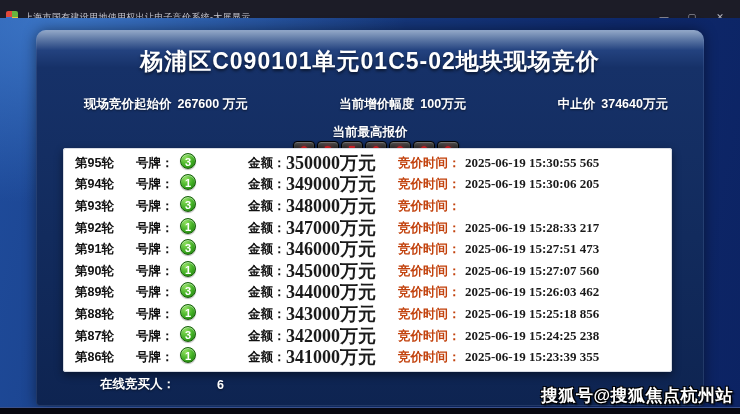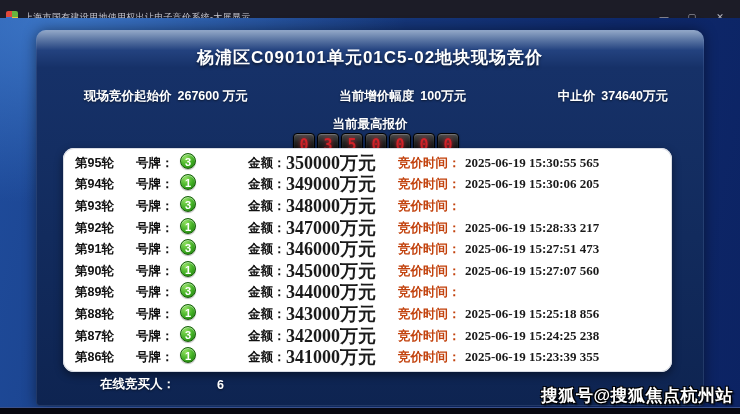--- a/index.html
+++ b/index.html
@@ -25,42 +25,42 @@
   .screen{position:absolute;left:0;top:18px;width:740px;height:396px;
           background:radial-gradient(ellipse 560px 300px at 8% 0%, rgba(64,124,205,.85) 0%, rgba(64,124,205,0) 62%),
                      linear-gradient(102deg,#1f4c9c 0%,#16387c 45%,#0e296c 75%,#0c2363 100%);}
 
   
   .panel{position:absolute;left:36px;top:12px;width:668px;height:376px;
          border-radius:10px 10px 4px 4px;
          background:linear-gradient(180deg,#95aac9 0%,#5b76a4 2.6%,#23427f 5.4%,#163168 10%,#122b5d 55%,#0e2451 100%);
          box-shadow:0 0 14px rgba(0,0,0,.45), inset 0 0 0 1px rgba(120,150,200,.18);}
 
-  .heading{margin:16px 0 0 0;text-align:center;color:#ffffff;font-size:17px;font-weight:bold;
+  .heading{margin:16px 0 0 0;text-align:center;color:#ffffff;font-size:23px;font-weight:bold;
            letter-spacing:1px;text-shadow:0 2px 3px rgba(0,0,0,.55);}
 
   .info-row{margin-top:19px;display:flex;justify-content:space-between;align-items:center;
             padding:0 36px 0 48px;color:#ffffff;font-size:12.5px;font-weight:bold;
             text-shadow:0 1px 2px rgba(0,0,0,.5);white-space:nowrap;}
   .info-item .lbl{margin-right:6px;}
 
   .highbid-row{margin-top:11px;display:flex;align-items:center;justify-content:center;
                color:#fff;font-size:12.5px;font-weight:bold;text-shadow:0 1px 2px rgba(0,0,0,.5);flex-direction:column;}
   .keys{display:flex;gap:2px;margin-left:12px;}
   .key{width:22px;height:24px;border-radius:4px;border:1px solid #000;box-sizing:border-box;
        background:linear-gradient(180deg,#4c4c4c 0%,#222 40%,#050505 100%);
        box-shadow:inset 0 1px 1px rgba(255,255,255,.25), 0 1px 2px rgba(0,0,0,.6);
        display:flex;align-items:center;justify-content:center;
        color:#d42229;font-family:"DejaVu Sans Mono",monospace;font-weight:bold;font-size:15px;
        text-shadow:0 0 4px rgba(230,40,50,.75);}
   .highbid-unit{margin-left:40px;}
 
   
   .bid-table{position:absolute;left:27px;top:118px;width:609px;height:224px;background:#ffffff;
-             border-radius:11px;box-shadow:0 3px 8px rgba(0,0,0,.45), inset 0 0 0 1px #d8dce4;
+             border-radius:3px;box-shadow:0 3px 8px rgba(0,0,0,.45), inset 0 0 0 1px #d8dce4;
              display:flex;flex-direction:column;justify-content:space-evenly;padding:3px 0;box-sizing:border-box;}
   .row{position:relative;height:20px;flex:0 0 auto;}
   .row span{position:absolute;top:0;line-height:20px;white-space:nowrap;}
   .c-round {left:12px; color:#111;font-size:12.5px;font-weight:bold;}
   .c-plabel{left:73px; color:#111;font-size:12.5px;font-weight:bold;}
   .c-badge {left:117px;top:2px;width:16px;height:16px;line-height:16px!important;border-radius:50%;
             text-align:center;color:#fff;font-size:11px;font-weight:bold;
             background:radial-gradient(circle at 34% 28%, #8fe05f 0%, #3fae22 55%, #1d750e 100%);
             border:1px solid #166108;box-sizing:border-box;
             box-shadow:inset 0 1px 1px rgba(255,255,255,.55), 0 1px 1px rgba(0,0,0,.3);}
@@ -194,20 +194,21 @@
           <span class="c-time">2025-06-19 15:27:07 560</span>
         </div>
 
         <div class="row">
           <span class="c-round">第89轮</span>
           <span class="c-plabel">号牌：</span>
           <span class="c-badge">3</span>
           <span class="c-alabel">金额：</span>
           <span class="c-amount">344000万元</span>
           <span class="c-tlabel">竞价时间：</span>
+          <span class="c-time">2025-06-19 15:26:03 462</span>
         </div>
 
         <div class="row">
           <span class="c-round">第88轮</span>
           <span class="c-plabel">号牌：</span>
           <span class="c-badge">1</span>
           <span class="c-alabel">金额：</span>
           <span class="c-amount">343000万元</span>
           <span class="c-tlabel">竞价时间：</span>
           <span class="c-time">2025-06-19 15:25:18 856</span>

